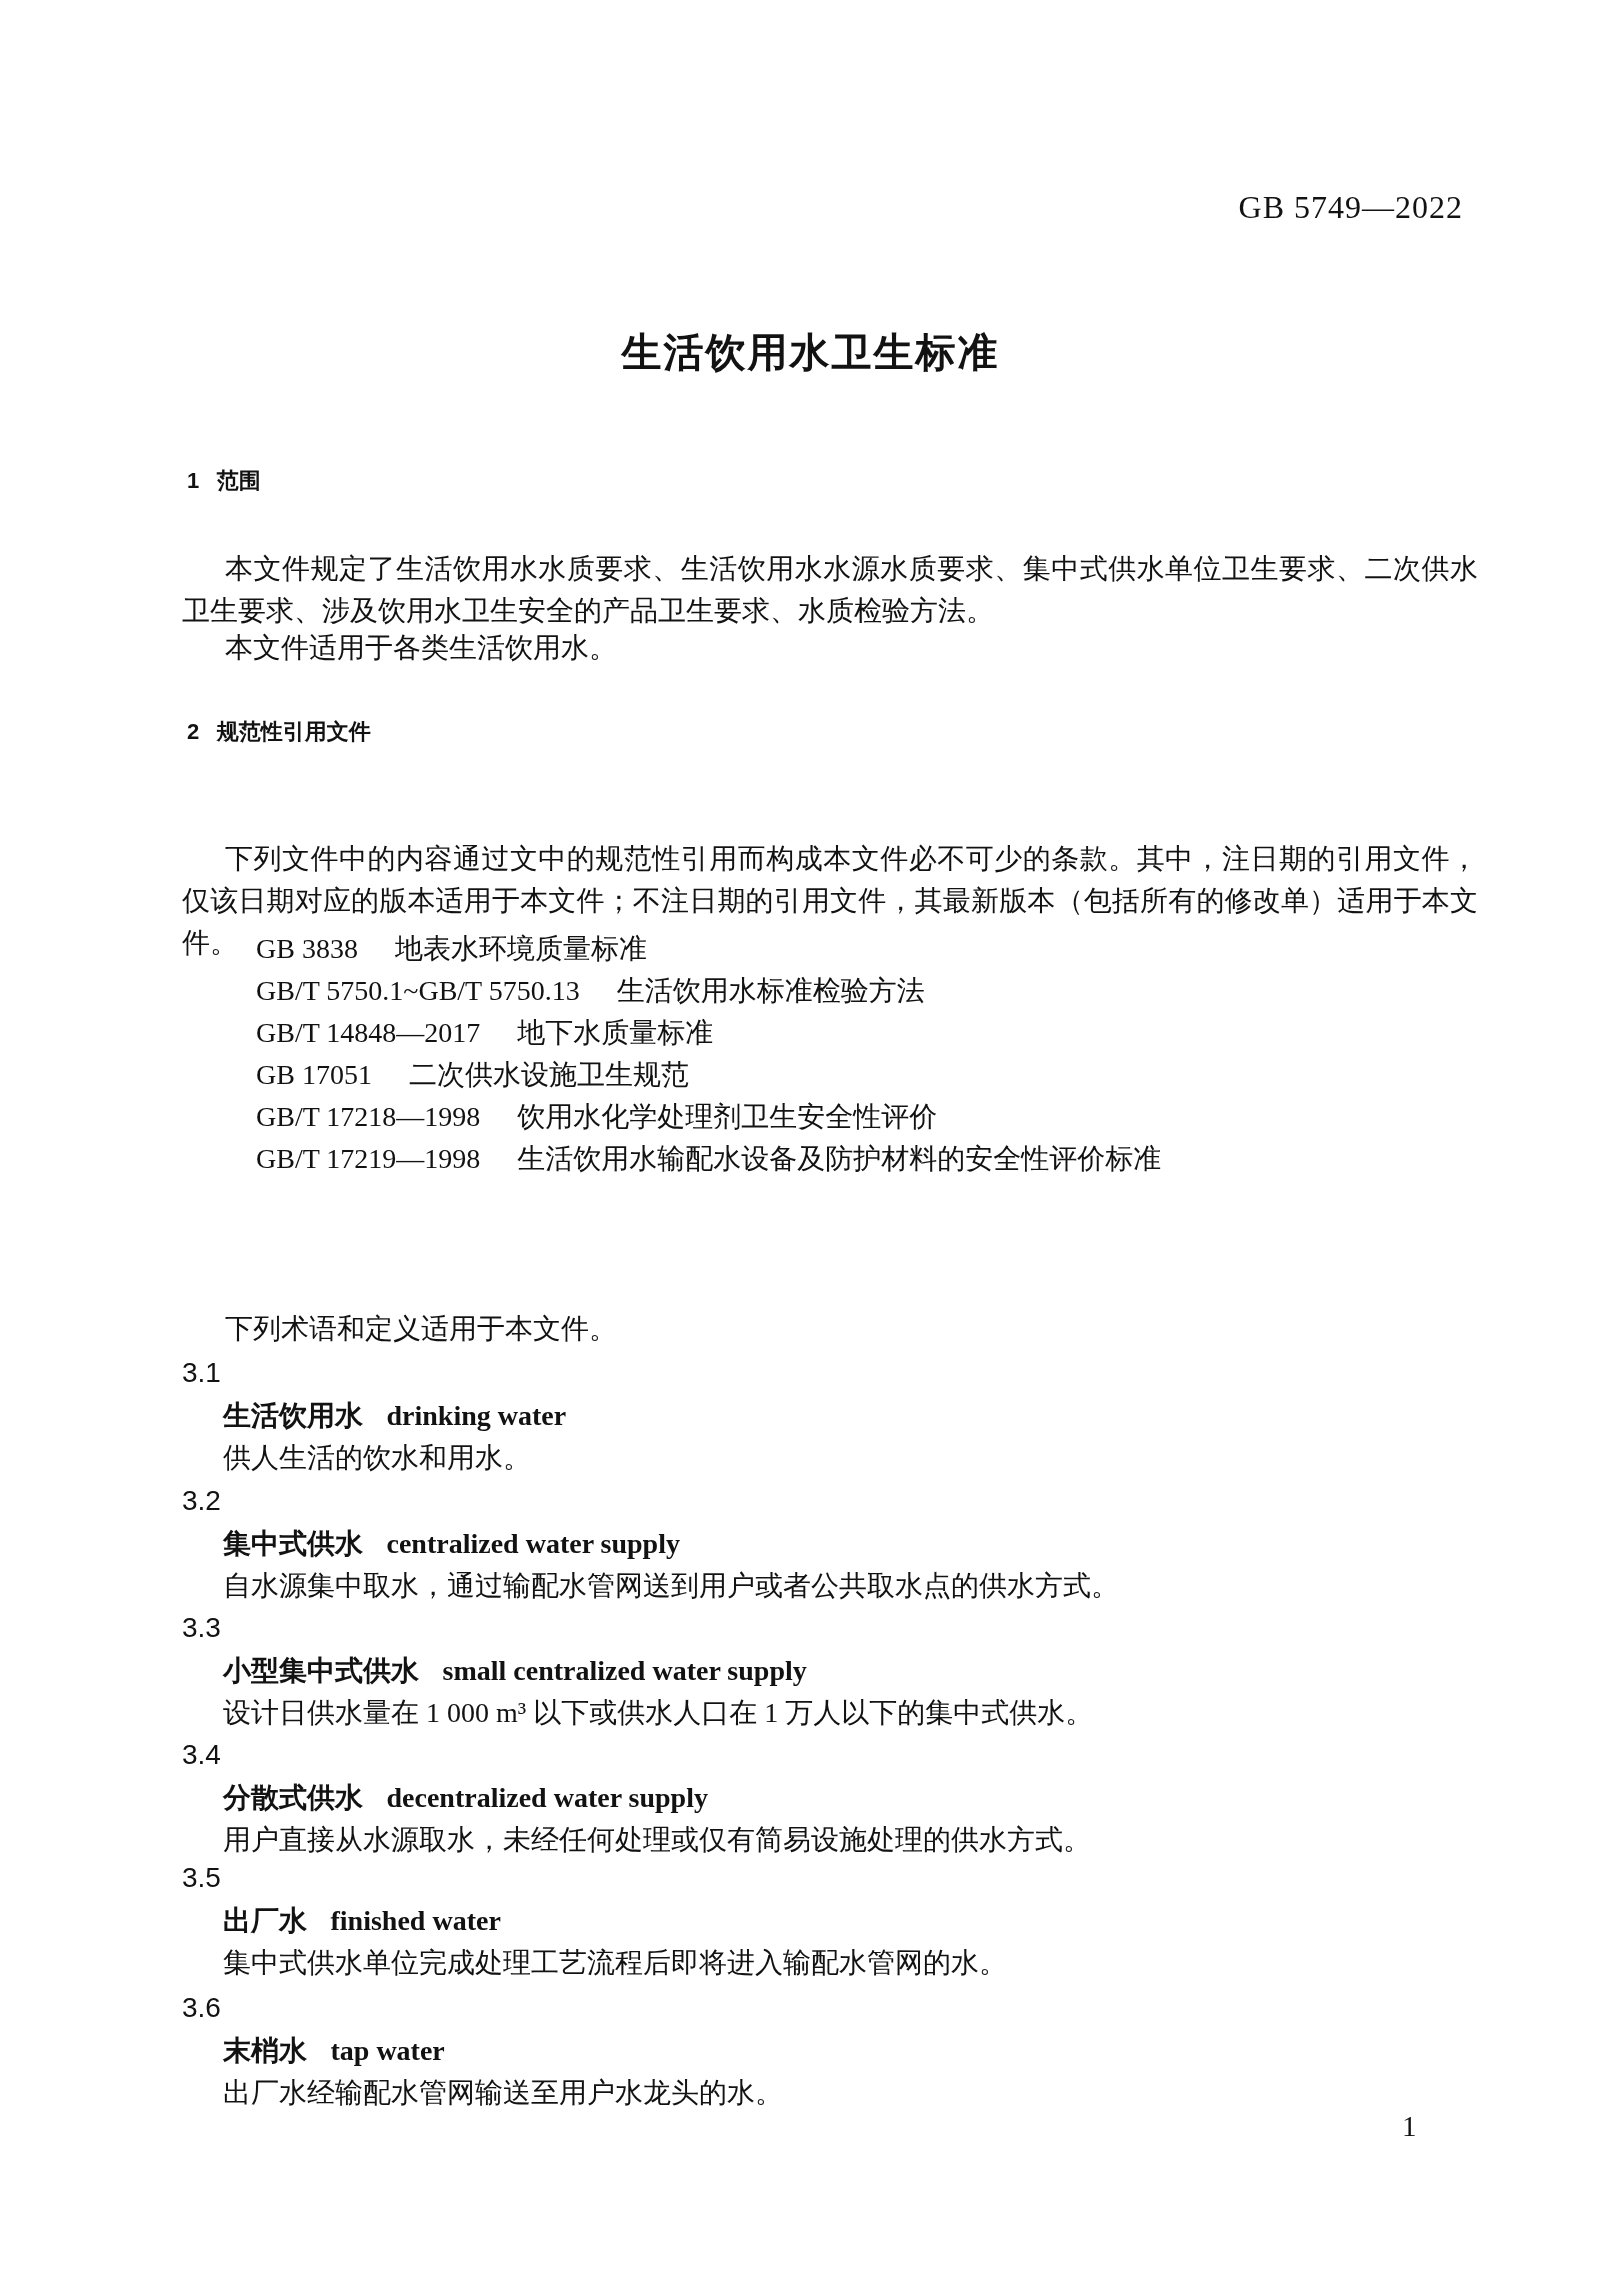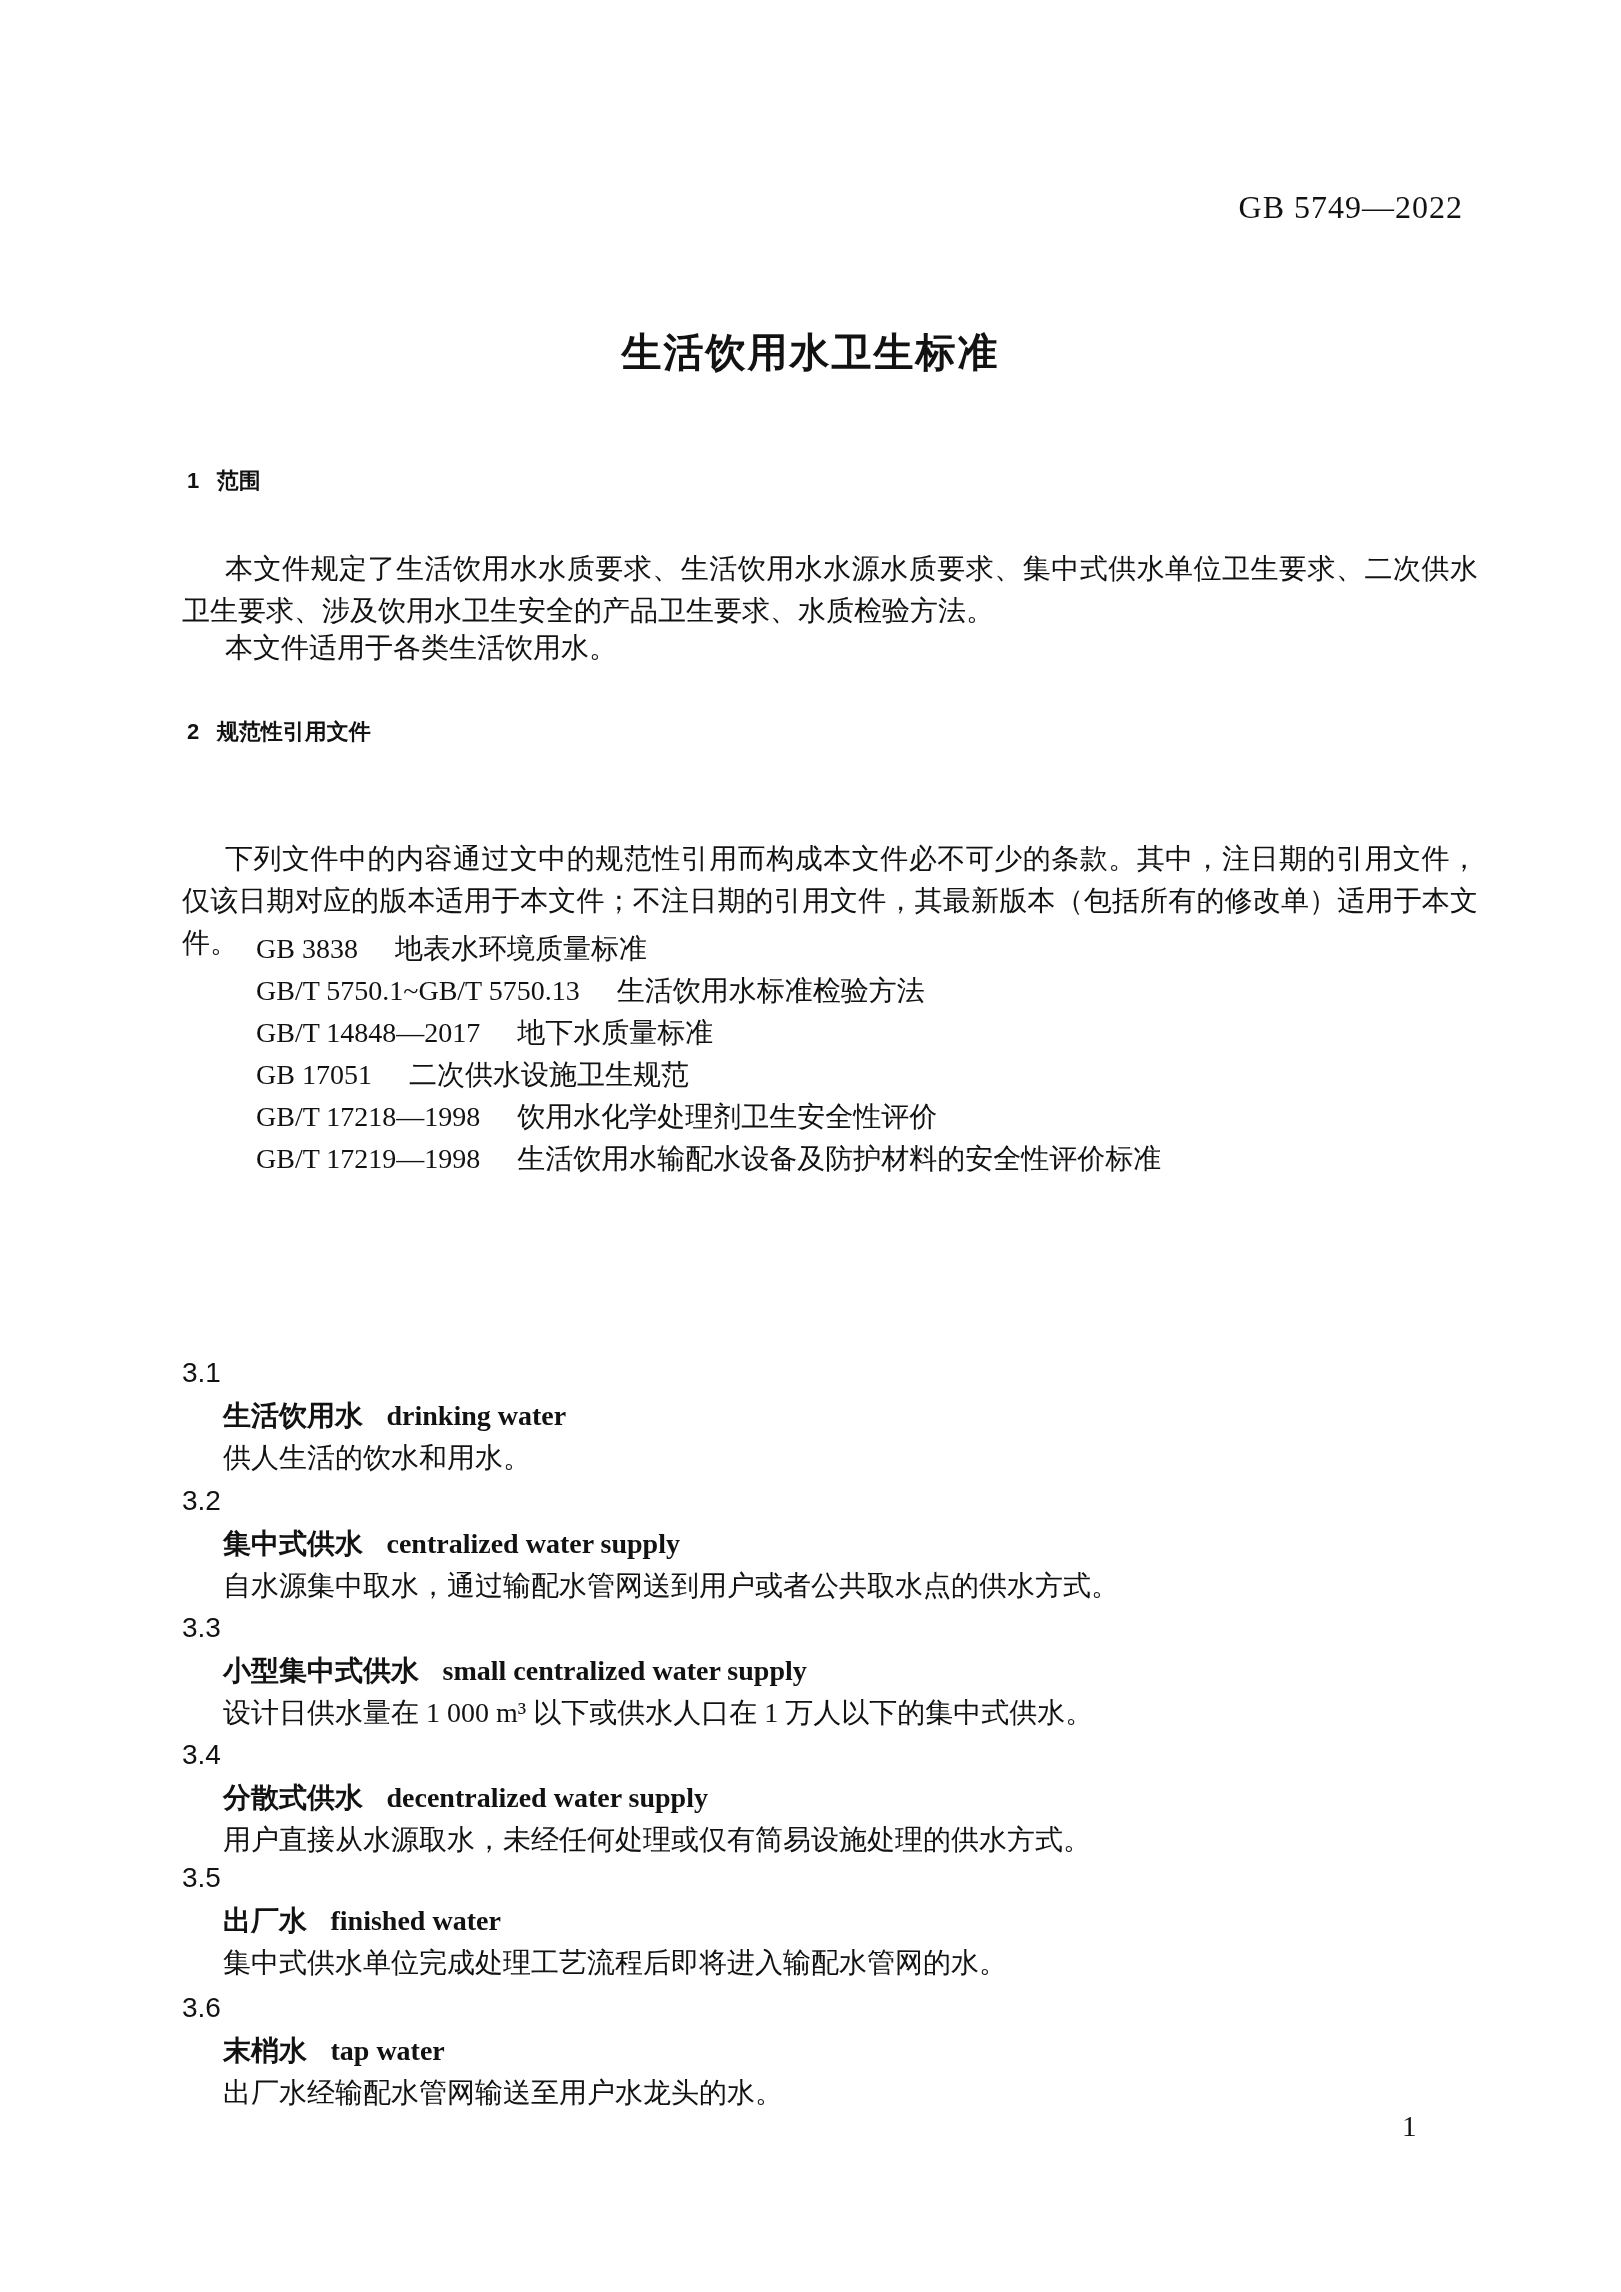--- a/index.html
+++ b/index.html
@@ -151,20 +151,21 @@
         <span class="ref-code">GB 17051</span><span>二次供水设施卫生规范</span>
       </div>
       <div class="ref-line">
         <span class="ref-code">GB/T 17218—1998</span><span>饮用水化学处理剂卫生安全性评价</span>
       </div>
       <div class="ref-line">
         <span class="ref-code">GB/T 17219—1998</span><span>生活饮用水输配水设备及防护材料的安全性评价标准</span>
       </div>
     </div>
 
+    <p class="block body-text first-indent" style="top:1308px;">下列术语和定义适用于本文件。</p>
 
     <div class="block term-entry" style="top:1352px;">
       <div class="term-id">3.1</div>
       <div class="term-line">
         <span class="term-zh">生活饮用水</span><span class="term-en">drinking water</span>
       </div>
       <div class="term-def">供人生活的饮水和用水。</div>
     </div>
 
     <div class="block term-entry" style="top:1480px;">

